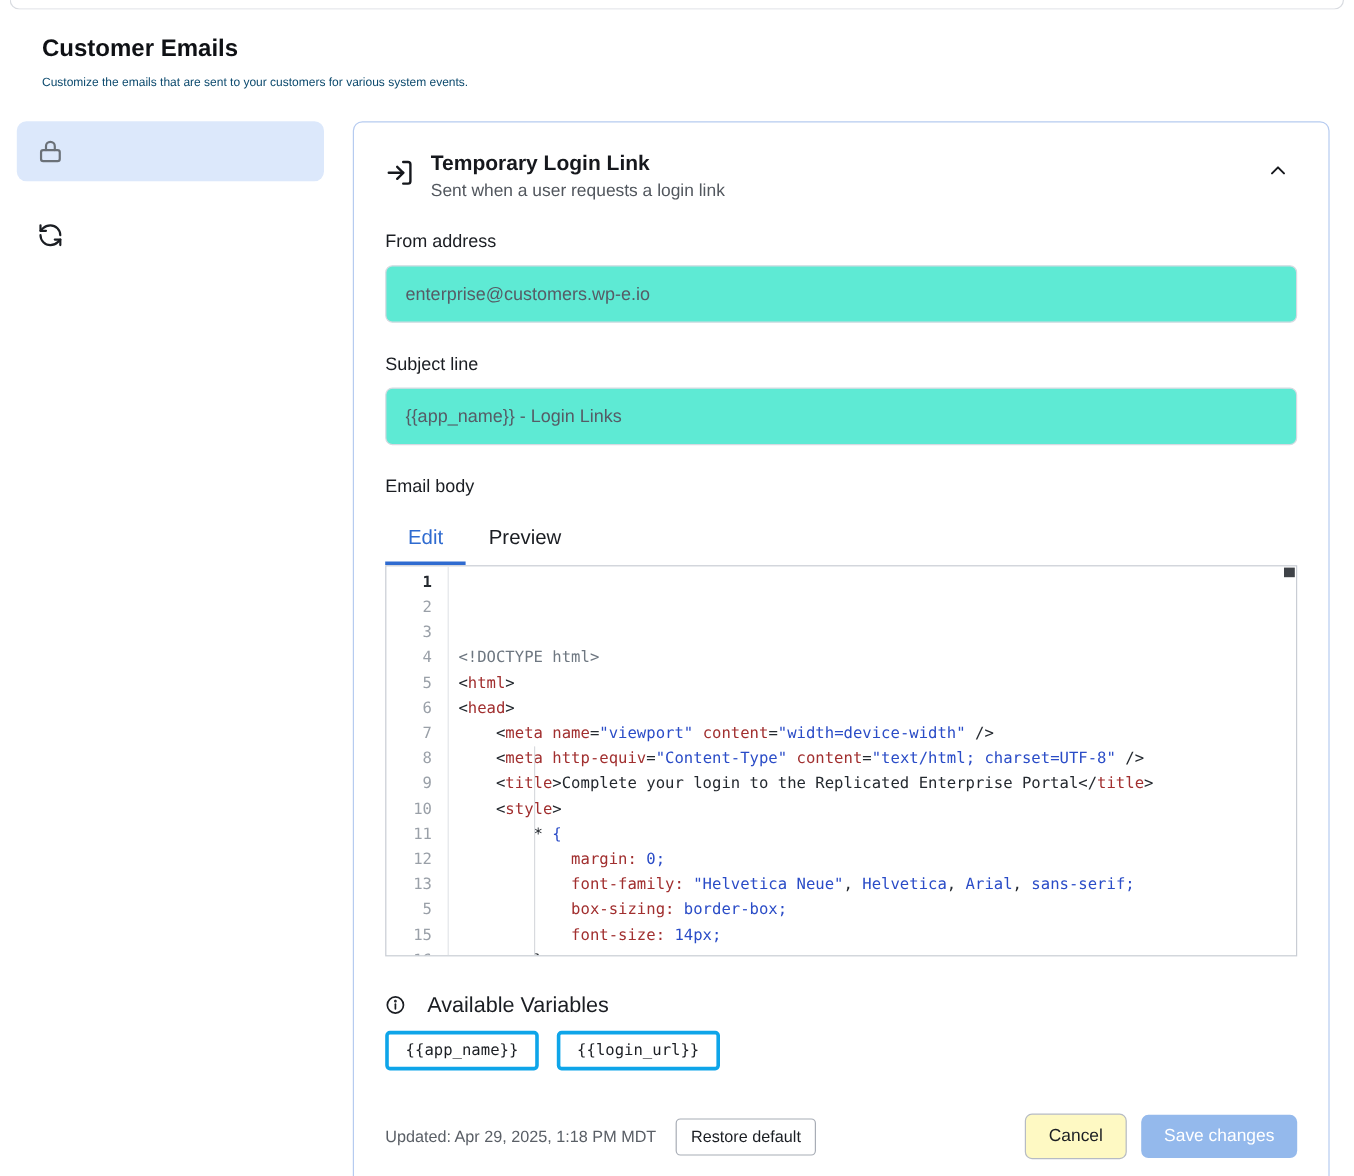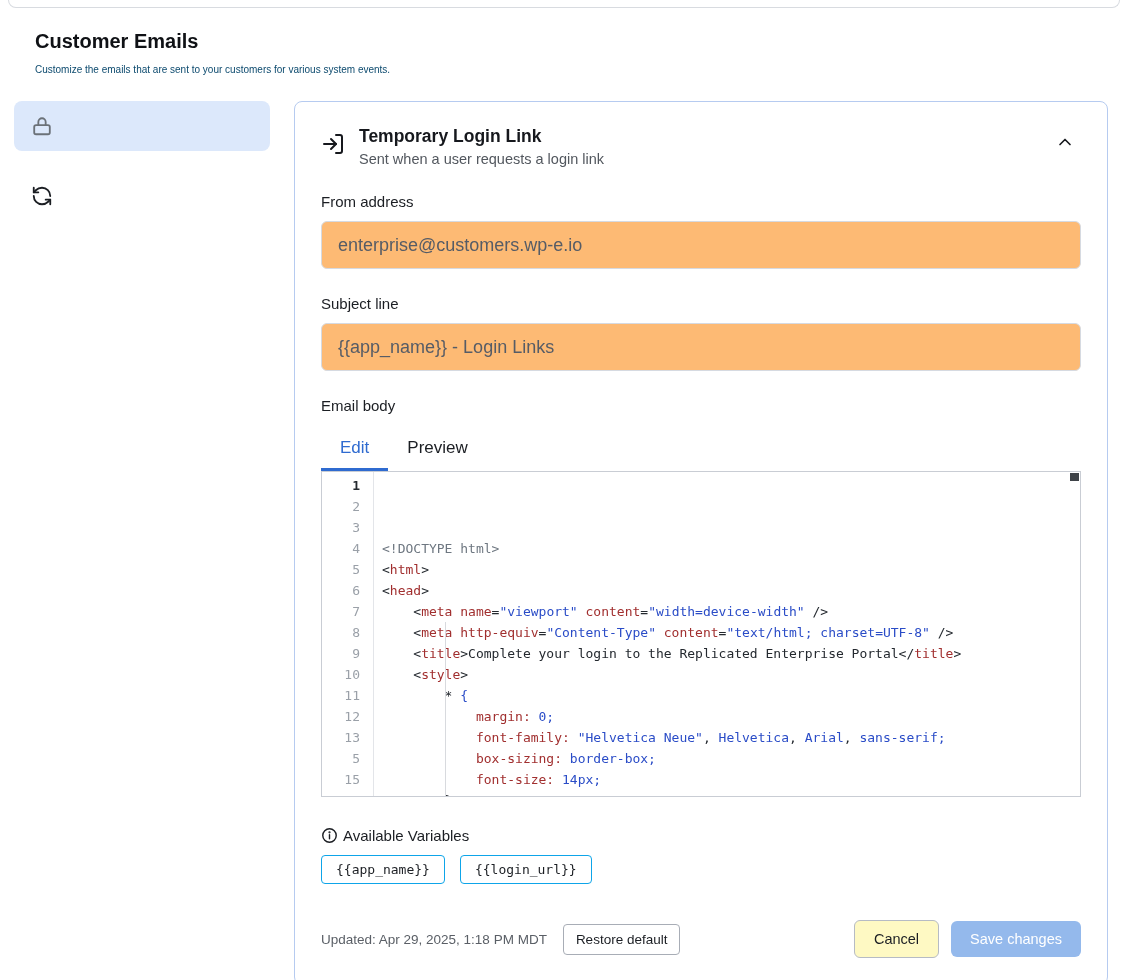--- a/index.html
+++ b/index.html
@@ -32,22 +32,22 @@
   
   .panel{flex:1;border:1px solid var(--panel-border);border-radius:8px;padding:24px 26px 26px;background:#fff;}
   .panel-header{display:flex;align-items:flex-start;gap:14px;}
   .panel-header .icn{margin-top:6px;}
   .panel-title{font-size:17.5px;font-weight:700;color:#16181d;margin:0;}
   .panel-subtitle{font-size:14.5px;color:#52575e;margin-top:4px;}
   .collapse-btn{margin-left:auto;background:none;border:none;padding:6px;cursor:pointer;}
 
   .field-label{font-size:15px;color:#1b1e23;margin:26px 0 11px;}
   .text-input{
-    width:100%;height:48px;background:#fdba74;border:1px solid #d6dae1;border-radius:6px;
-    padding:0 16px;font-size:18px;color:#565c66;font-family:"Liberation Sans",sans-serif;outline:none;
+    width:100%;height:48px;background:#5eead4;border:1px solid #d6dae1;border-radius:6px;
+    padding:0 16px;font-size:15px;color:#565c66;font-family:"Liberation Sans",sans-serif;outline:none;
   }
 
   
   .tabs{display:flex;margin-top:10px;}
   .tab{padding:13px 19px;font-size:17px;color:#1b1e23;cursor:pointer;}
   .tab.active{color:var(--accent);box-shadow:inset 0 -3px 0 var(--accent);}
 
   
   .editor{height:326px;border:1px solid #c9cdd4;display:flex;position:relative;overflow:hidden;background:#fff;font-family:"DejaVu Sans Mono",monospace;font-size:13px;line-height:21px;}
   .gutter{width:52px;flex-shrink:0;border-right:1px solid #e3e5e9;text-align:right;padding:3px 13px 0 0;color:#9aa0a8;}
@@ -56,24 +56,24 @@
   .code-line{height:21px;}
   .tok-p{color:#24292f;}
   .tok-t{color:#a12f2f;}
   .tok-s{color:#2a4cc7;}
   .tok-g{color:#6e7781;}
   .indent-guide{position:absolute;left:71px;top:150px;bottom:0;width:1px;background:#d8dade;}
   .v-scroll-thumb{position:absolute;top:1px;right:1px;width:9px;height:8px;background:#3f4348;}
 
   
   .vars{margin-top:30px;}
-  .vars-head{display:flex;align-items:center;gap:5px;font-size:15px;color:#1b1e23;}
+  .vars-head{display:flex;align-items:center;gap:18px;font-size:18px;color:#1b1e23;}
   .chips{display:flex;gap:15px;margin-top:11px;}
   .chip{
-    background:#fff;border:1px solid #0ea5e9;border-radius:4px;padding:6px 14px;
+    background:#fff;border:3px solid #0ea5e9;border-radius:4px;padding:6px 14px;
     font-family:"DejaVu Sans Mono",monospace;font-size:13px;color:#1b1e23;cursor:pointer;
   }
 
   
   .panel-footer{display:flex;align-items:center;margin-top:36px;}
   .updated-text{font-size:13.5px;color:#5a5f66;}
   .btn{font-family:"Liberation Sans",sans-serif;cursor:pointer;}
   .btn-restore{margin-left:16px;padding:7px 12px;font-size:13.5px;background:#fff;border:1px solid #a8adb6;border-radius:4px;color:#1b1e23;}
   .footer-spacer{flex:1;}
   .btn-cancel{padding:10px 19px;font-size:14.5px;background:#fef9c3;border:1px solid #b6bbc4;border-radius:6px;color:#1b1e23;}

